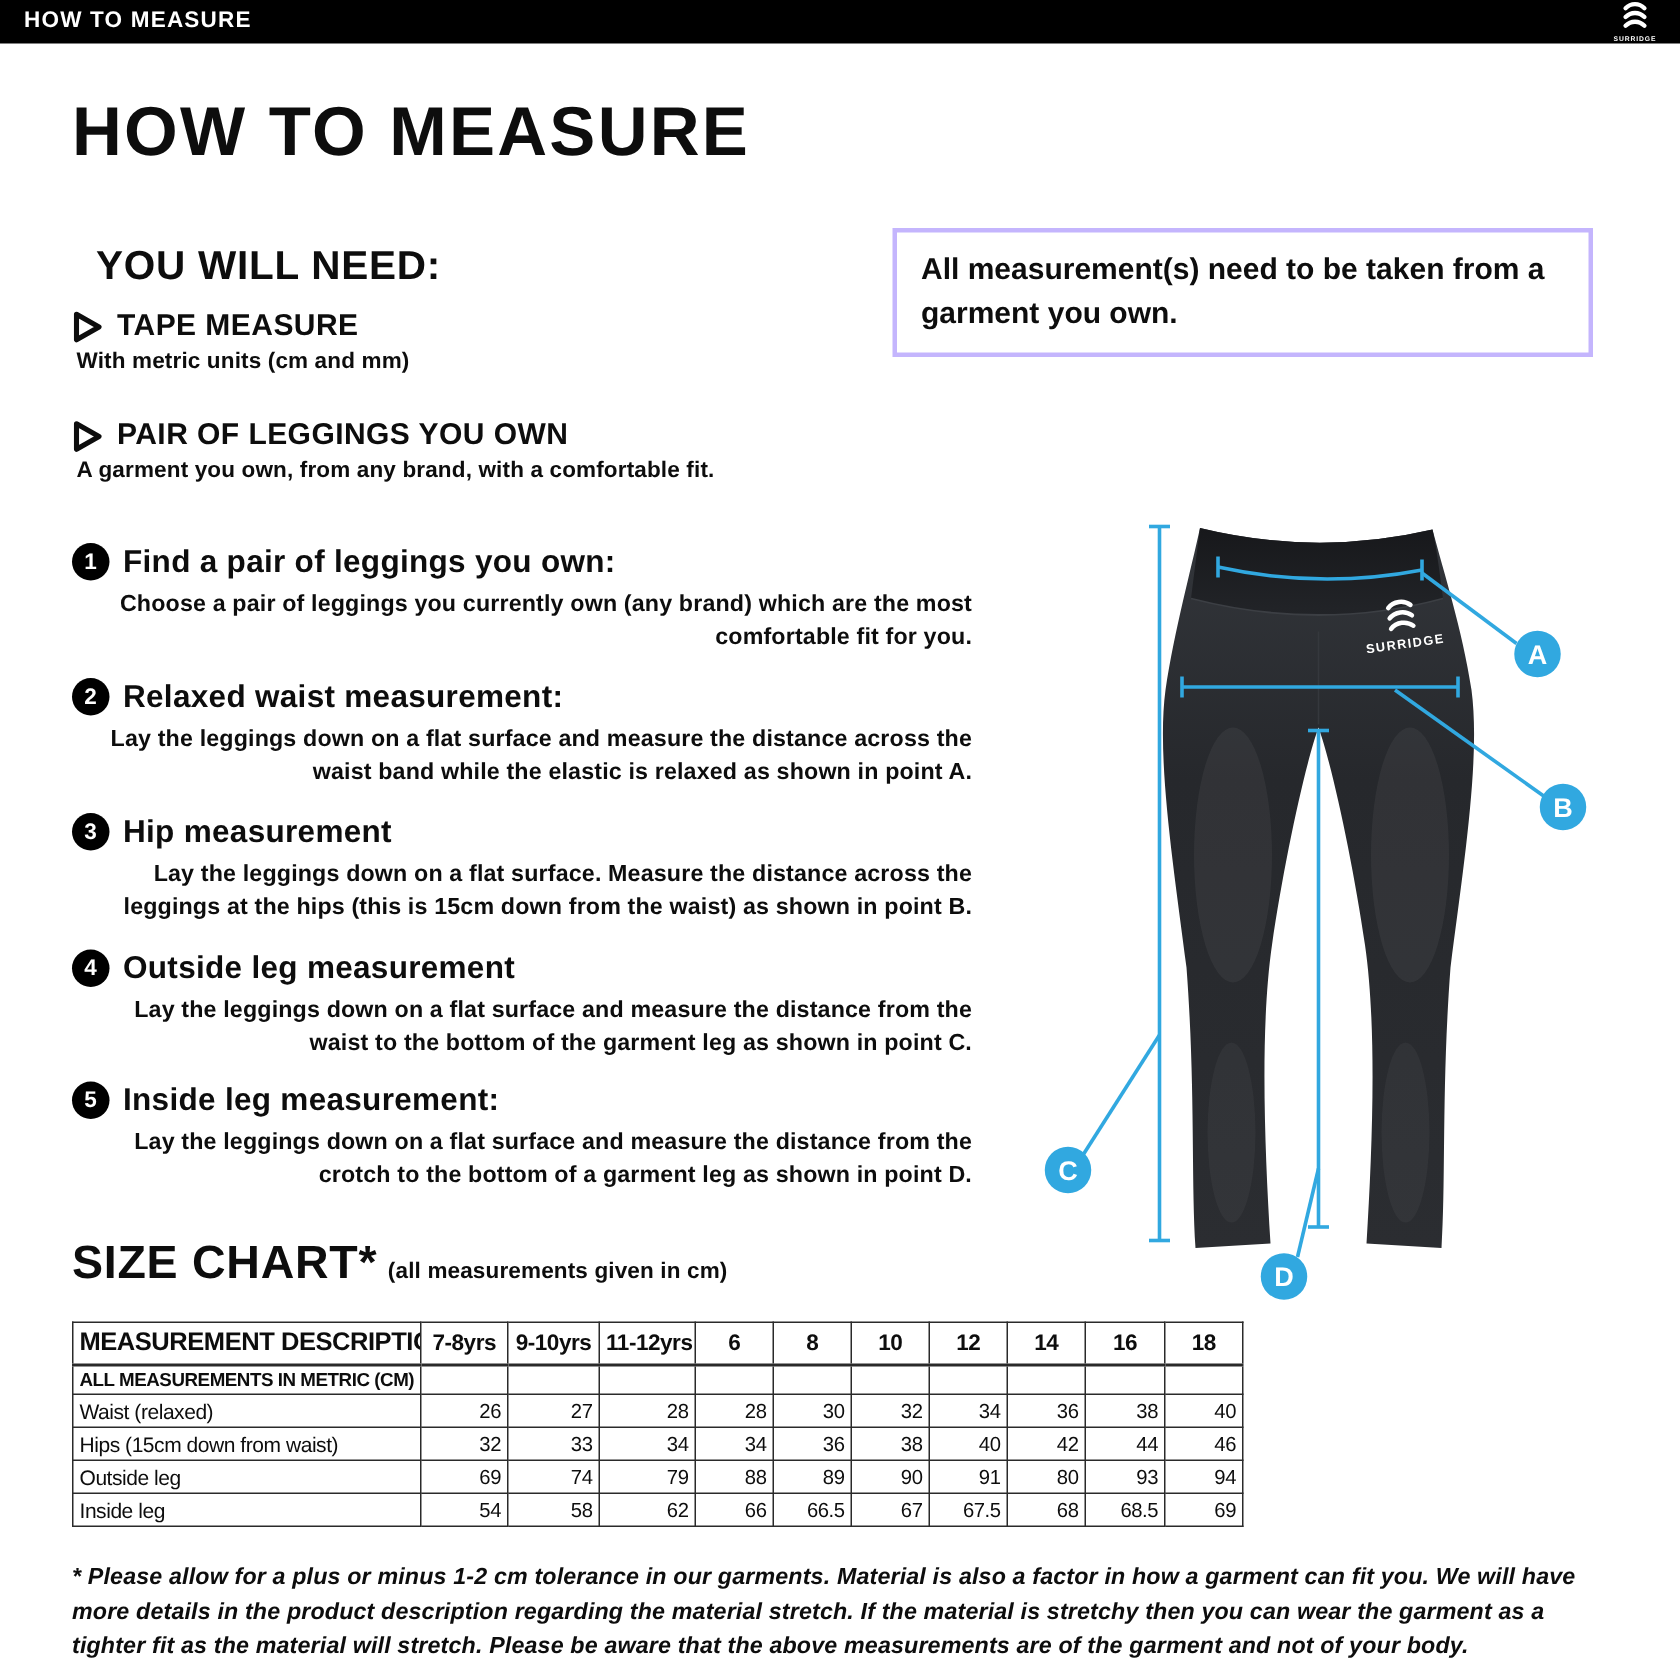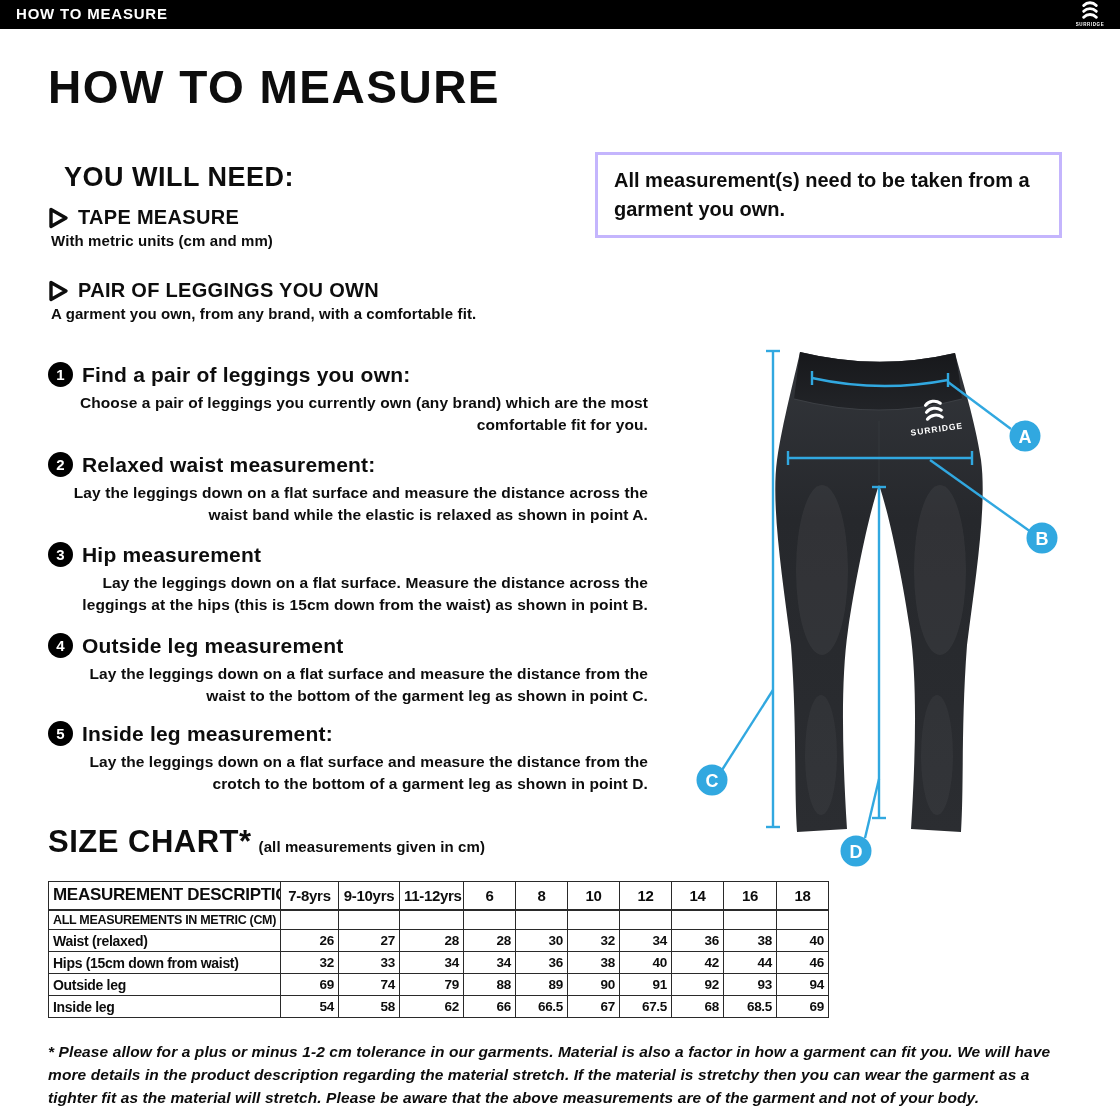--- a/index.html
+++ b/index.html
@@ -35,21 +35,21 @@
 
   .size-chart-head { position:absolute; left:48px; top:824px; margin:0; font-size:31px; font-weight:bold; letter-spacing:.5px;text-align:right; }
   .size-chart-sub { font-size:15px; font-weight:bold; letter-spacing:.1px; margin-left:7px; }
 
   table.size-table { position:absolute; left:48px; top:881px; width:780px; border-collapse:collapse;
     table-layout:fixed; letter-spacing:-.3px; }
   .size-table th, .size-table td { border:1.5px solid #2a2a2a; padding:0 4px; overflow:hidden; white-space:nowrap; }
   .size-table thead th { height:28px; font-size:17px; text-align:left; }
   .size-table thead th.num { text-align:center; font-size:15px; }
   .size-table tr.metric-row td { height:20px; font-size:12.5px; font-weight:bold; border-top:2.5px solid #2a2a2a; }
-  .size-table tr.data-row td { height:22px; font-size:14px; font-weight:bold; }
+  .size-table tr.data-row td { height:22px; font-size:14px; font-weight:normal; }
   .size-table tr.data-row td.val { text-align:right; font-size:13.5px; }
 
   .footnote { position:absolute; left:48px; top:1041px; width:1034px;
     font-size:15.5px; font-weight:bold; font-style:italic; line-height:1.47; letter-spacing:.1px; }
 
   .diagram-wrap { position:absolute; left:690px; top:335px; width:420px; height:540px; }
 </style>
 </head>
 <body>
 
@@ -295,21 +295,21 @@
     </tr>
     <tr class="data-row">
       <td>Outside leg</td>
       <td class="val">69</td>
       <td class="val">74</td>
       <td class="val">79</td>
       <td class="val">88</td>
       <td class="val">89</td>
       <td class="val">90</td>
       <td class="val">91</td>
-      <td class="val">92</td>
+      <td class="val">80</td>
       <td class="val">93</td>
       <td class="val">94</td>
     </tr>
     <tr class="data-row">
       <td>Inside leg</td>
       <td class="val">54</td>
       <td class="val">58</td>
       <td class="val">62</td>
       <td class="val">66</td>
       <td class="val">66.5</td>

